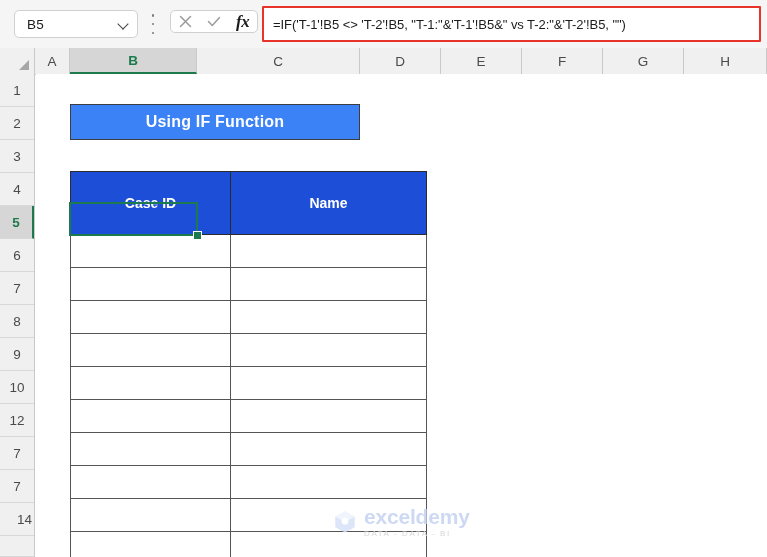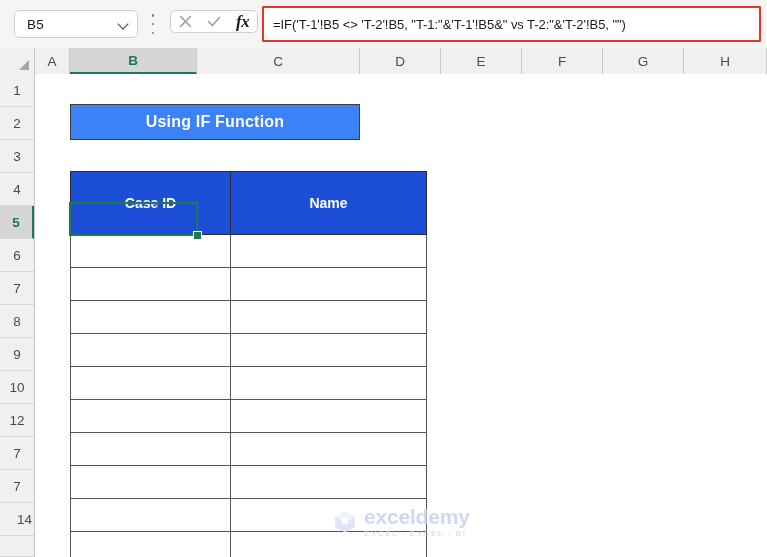--- a/index.html
+++ b/index.html
@@ -449,17 +449,17 @@
   <div id="fill-handle"></div>
 
   <div id="watermark">
     <svg id="watermark-logo" viewBox="0 0 32 32" aria-hidden="true">
       <path d="M16 3 L28 9.5 L28 22.5 L16 29 L4 22.5 L4 9.5 Z" fill="#d6e2f7"></path>
       <path d="M16 3 L28 9.5 L16 16 L4 9.5 Z" fill="#eef3fc"></path>
       <circle cx="16" cy="15" r="4.2" fill="#ffffff"></circle>
     </svg>
     <div id="watermark-text-wrap">
       <span id="watermark-name">exceldemy</span>
-      <span id="watermark-tag">EXCEL - EXCEL - BI</span>
+      <span id="watermark-tag">DATA - DATA - BI</span>
     </div>
   </div>
 
 </div>
 
 </body></html>

